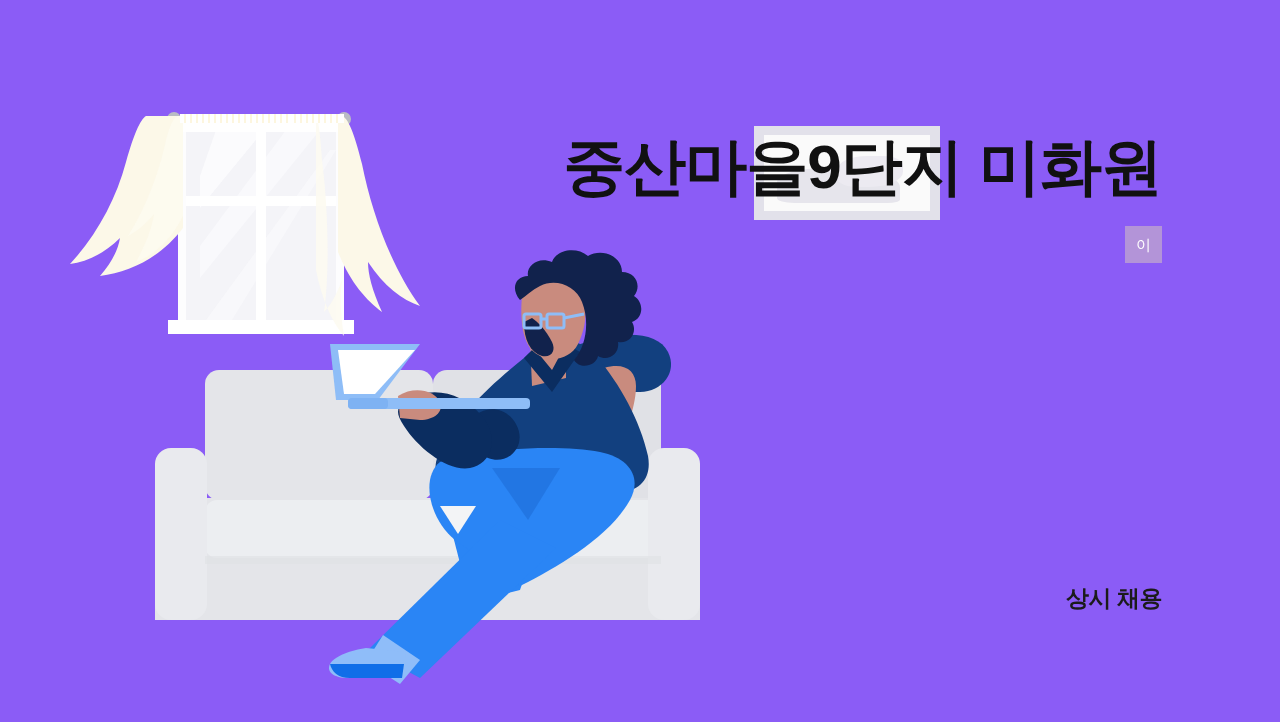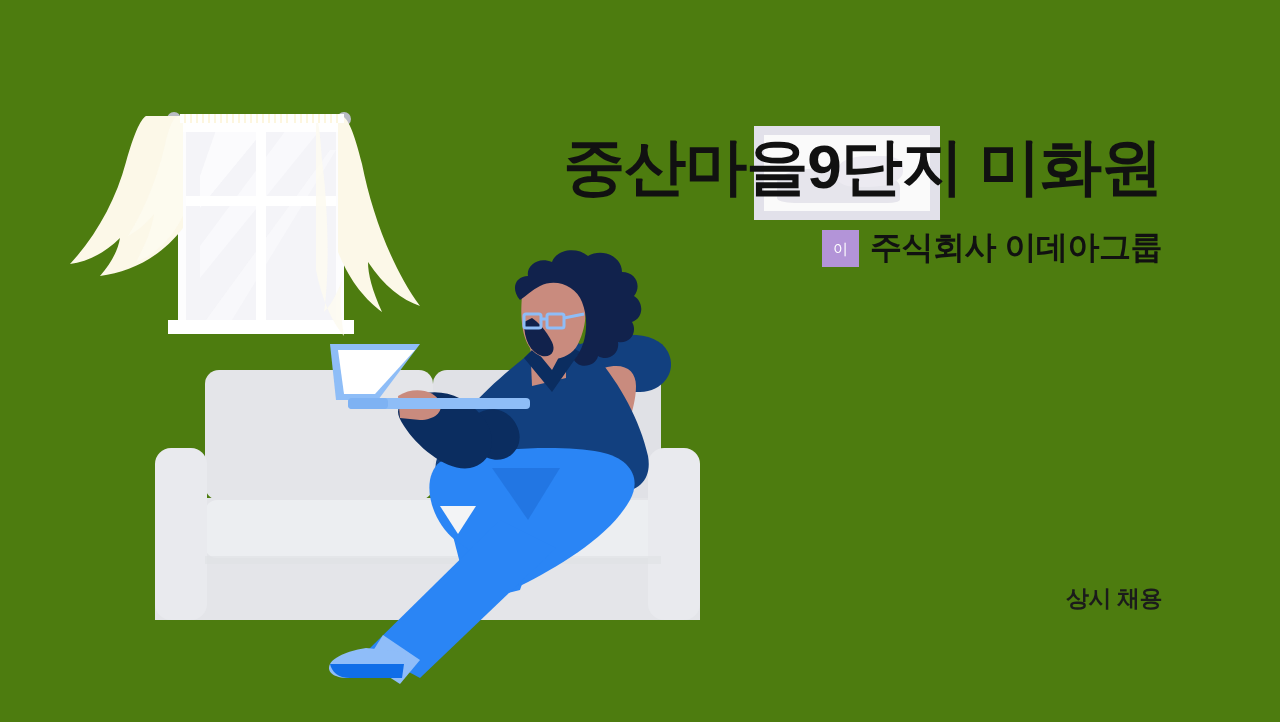--- a/index.html
+++ b/index.html
@@ -10,21 +10,21 @@
     width: 1280px;
     height: 722px;
     overflow: hidden;
     font-family: "Liberation Sans", "DejaVu Sans", sans-serif;
   }
 
   #poster {
     position: relative;
     width: 1280px;
     height: 722px;
-    background: #4d7c0f;
+    background: #8b5cf6;
     overflow: hidden;
   }
 
   
   #illustration {
     position: absolute;
     left: 0;
     top: 0;
     width: 760px;
     height: 722px;
@@ -360,19 +360,18 @@
 
     <div id="title-row">
       <div id="title-image-box">
         <div class="inner"></div>
       </div>
       <span id="job-title">중산마을9단지 미화원</span>
     </div>
 
     <div id="company-row">
       <span id="company-logo">이</span>
-      <span id="company-name">주식회사 이데아그룹</span>
     </div>
   </div>
 
   <div id="hiring-status">상시 채용</div>
 
 </div>
 
 </body></html>

